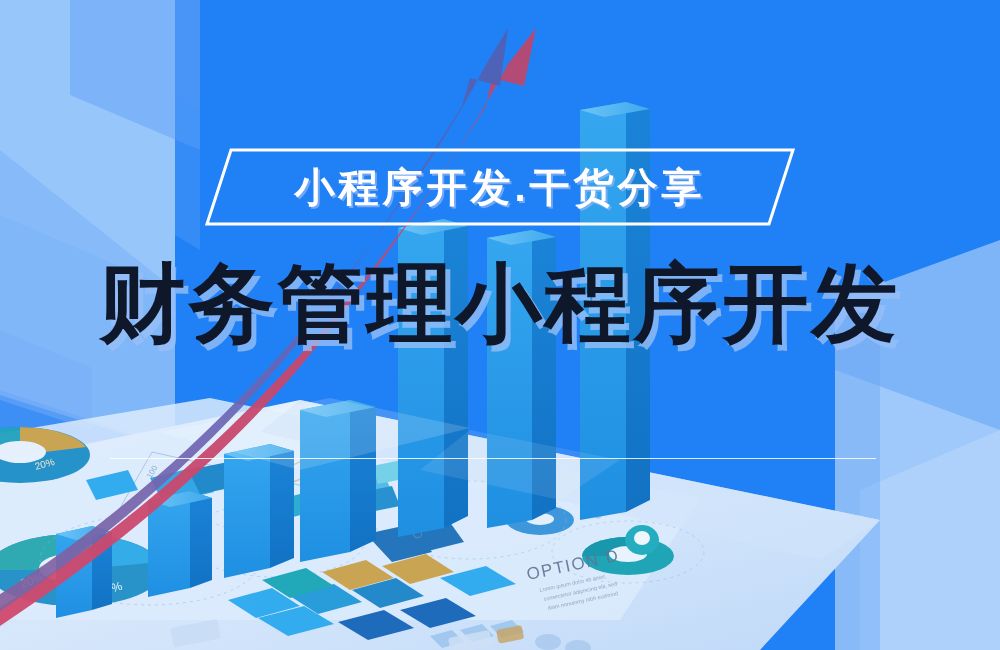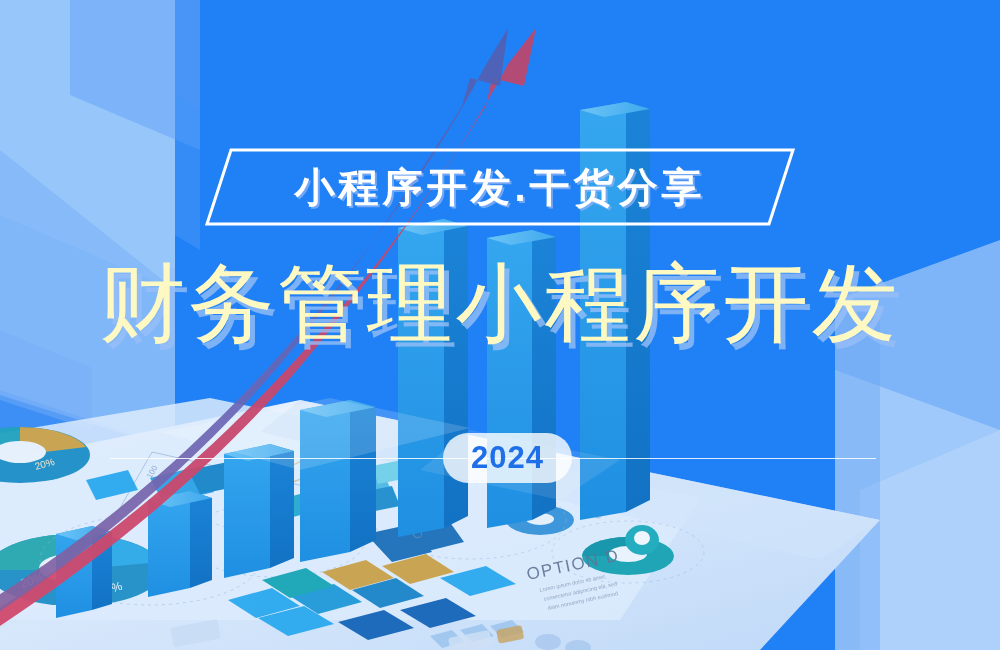--- a/index.html
+++ b/index.html
@@ -32,21 +32,21 @@
     display:flex;align-items:center;justify-content:center;
     color:#ffffff;font-size:40px;font-weight:bold;letter-spacing:4px;
     text-shadow:2px 2px 0 rgba(140,180,245,.75);
     white-space:nowrap;
   }
 
   
   #main-title{
     position:absolute;left:0;top:258px;width:1000px;
     text-align:center;
-    color:#fef9c3;font-size:86px;font-weight:normal;line-height:1.05;
+    color:#0f172a;font-size:86px;font-weight:bold;line-height:1.05;
     letter-spacing:3px;white-space:nowrap;
     text-shadow:5px 6px 0 rgba(150,190,248,.8);
   }
 
   
   #year-badge{
     position:absolute;left:443px;top:433px;width:129px;height:50px;
     border-radius:25px;
     background:rgba(255,255,255,.80);
     display:flex;align-items:center;justify-content:center;
@@ -297,17 +297,14 @@
 
   <div id="subtitle-frame">
     <svg viewBox="0 0 590 78" xmlns="http://www.w3.org/2000/svg">
       <polygon points="26,2 588,2 564,76 2,76" fill="none" stroke="#ffffff" stroke-width="3"></polygon>
     </svg>
   </div>
   <div id="subtitle-text">小程序开发.干货分享</div>
 
   <div id="main-title">财务管理小程序开发</div>
 
-  <div id="year-badge">
-    <span>2024</span>
-  </div>
 
 </div>
 
 </body></html>

